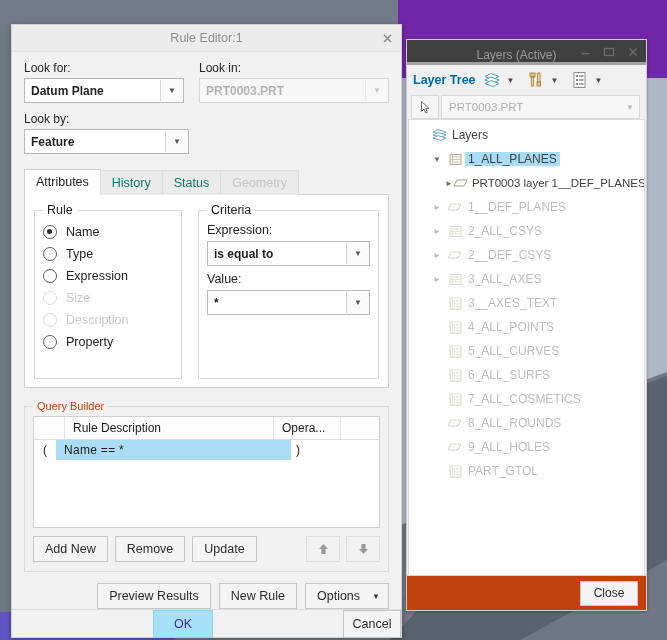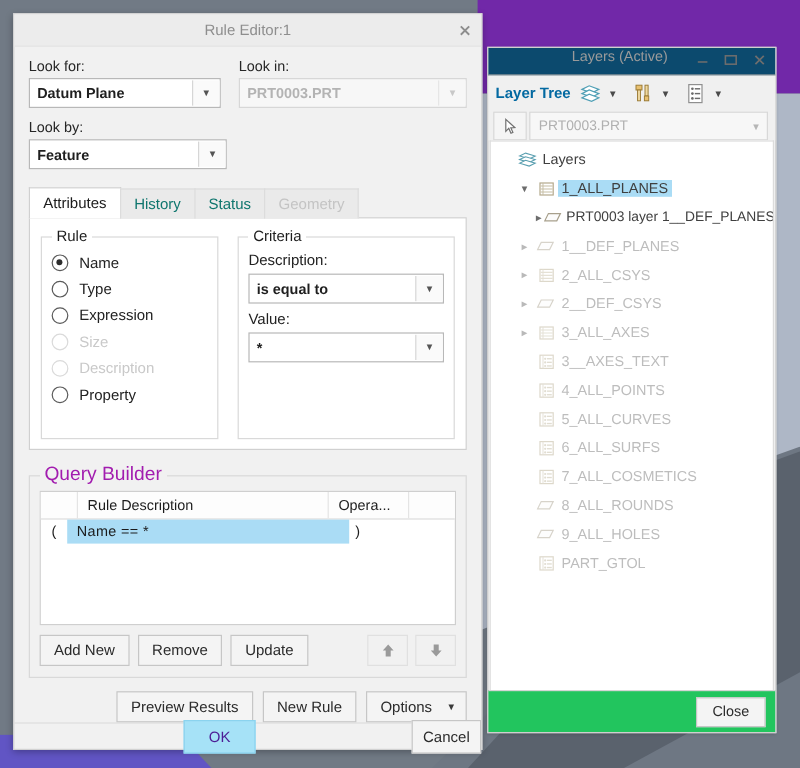--- a/index.html
+++ b/index.html
@@ -50,22 +50,22 @@
 
   
   #layers-window {
     position:absolute; left:406px; top:39px; width:239px; height:570px;
     background:#f0f0f0;
     border:1px solid #cfcfcf;
     box-shadow:0 1px 3px rgba(0,0,0,.25);
     display:flex; flex-direction:column;
   }
   .lw-titlebar {
-    height:22px; background:#0c4a6e; display:flex; align-items:flex-start;
-    padding:0 2px 0 8px; border-bottom:1px solid #a3a3a3;
+    height:22px; background:#404040; display:flex; align-items:flex-end;
+    padding:0 2px 0 8px; border-bottom:3px solid #a3a3a3;
   }
   .lw-title {
     flex:1; text-align:center; color:#9a9a9a; font-size:12px;
     padding-left:44px;
   }
   .lw-winbtns { display:flex; align-items:center; gap:2px; }
   .lw-winbtn {
     width:22px; height:20px; display:flex; align-items:center; justify-content:center;
     color:#6d6d6d; font-size:12px; line-height:1;
   }
@@ -112,31 +112,31 @@
     width:16px; height:100%; display:flex; align-items:center; justify-content:center;
     color:#6d6d6d; font-size:8px;
   }
   .tw-icon { width:20px; display:flex; align-items:center; justify-content:center; }
   .tw-label { font-size:12px; padding:0 3px; }
   .tw-label.dim { color:#bdbdbd; }
   .tw-label.sel { background:#aadcf5; color:#1c1c1c; }
   .tw-label.dark { color:#3f3f3f; }
 
   .lw-footer {
-    height:34px; background:#22c55e; border-top:1px solid #d5d5d5;
+    height:34px; background:#c2410c; border-top:1px solid #d5d5d5;
     display:flex; align-items:center; justify-content:flex-end; padding-right:8px;
   }
   .close-btn {
     min-width:56px; height:23px; border:1px solid #c6c6c6; background:#f4f4f4;
     font-size:12px; color:#2b2b2b; display:flex; align-items:center; justify-content:center;
   }
 
   
   #rule-editor {
-    position:absolute; left:11px; top:11px; width:389px; height:612px;
+    position:absolute; left:11px; top:24px; width:389px; height:612px;
     background:#f1f1f1; border:1px solid #d2d2d2;
     box-shadow:0 2px 6px rgba(0,0,0,.3);
     display:flex; flex-direction:column;
   }
   .re-titlebar {
     height:28px; background:#ececec; display:flex; align-items:center;
     border-bottom:1px solid #e4e4e4;
   }
   .re-title {
     flex:1; text-align:center; color:#8e8e8e; font-size:12.5px; padding-left:28px;
@@ -214,21 +214,21 @@
   .radio-label { font-size:12.5px; color:#222; }
   .radio-label.dis { color:#c9c9c9; }
 
   .crit-label { font-size:12.5px; color:#222; margin:2px 0 4px 0; }
 
   
   fieldset.qb {
     border:1px solid #d9d9d9; margin:12px 0 0 0; padding:4px 8px 9px 8px;
     background:#f1f1f1;
   }
-  fieldset.qb > legend { font-size:16px; color:#a21caf; padding:0 4px; }
+  fieldset.qb > legend { font-size:11px; color:#c2410c; padding:0 4px; }
   .qb-table { border:1px solid #cfcfcf; background:#fff; height:110px; display:flex; flex-direction:column; }
   .qb-head { display:flex; height:22px; border-bottom:1px solid #dcdcdc; background:#fdfdfd; }
   .qbh { font-size:12px; color:#1d1d1d; display:flex; align-items:center; padding-left:8px; }
   .qbh-paren { width:22px; border-right:1px solid #e4e4e4; }
   .qbh-desc { flex:1; border-right:1px solid #e4e4e4; }
   .qbh-op { width:58px; border-right:1px solid #e4e4e4; }
   .qbh-last { width:30px; }
   .qb-row { display:flex; height:20px; align-items:stretch; }
   .qb-open { width:22px; display:flex; align-items:center; justify-content:center; font-size:12px; color:#1d1d1d; }
   .qb-desc { flex:1; background:#aadcf5; display:flex; align-items:center; font-size:12px; color:#1b1b1b; padding-left:8px; letter-spacing:.3px; }
@@ -617,21 +617,21 @@
             </div>
             <div class="radio-row">
               <span class="radio"></span>
               <span class="radio-label">Property</span>
             </div>
           </div>
       </fieldset>
 
       <fieldset class="grp grp-criteria">
         <legend>Criteria</legend>
-        <div class="crit-label">Description:</div>
+        <div class="crit-label">Expression:</div>
         <div class="combo">
           <span class="val">is equal to</span>
           <span class="arr">▼</span>
         </div>
         <div class="crit-label" style="margin-top:6px;">Value:</div>
         <div class="combo">
           <span class="val">*</span>
           <span class="arr">▼</span>
         </div>
       </fieldset>

